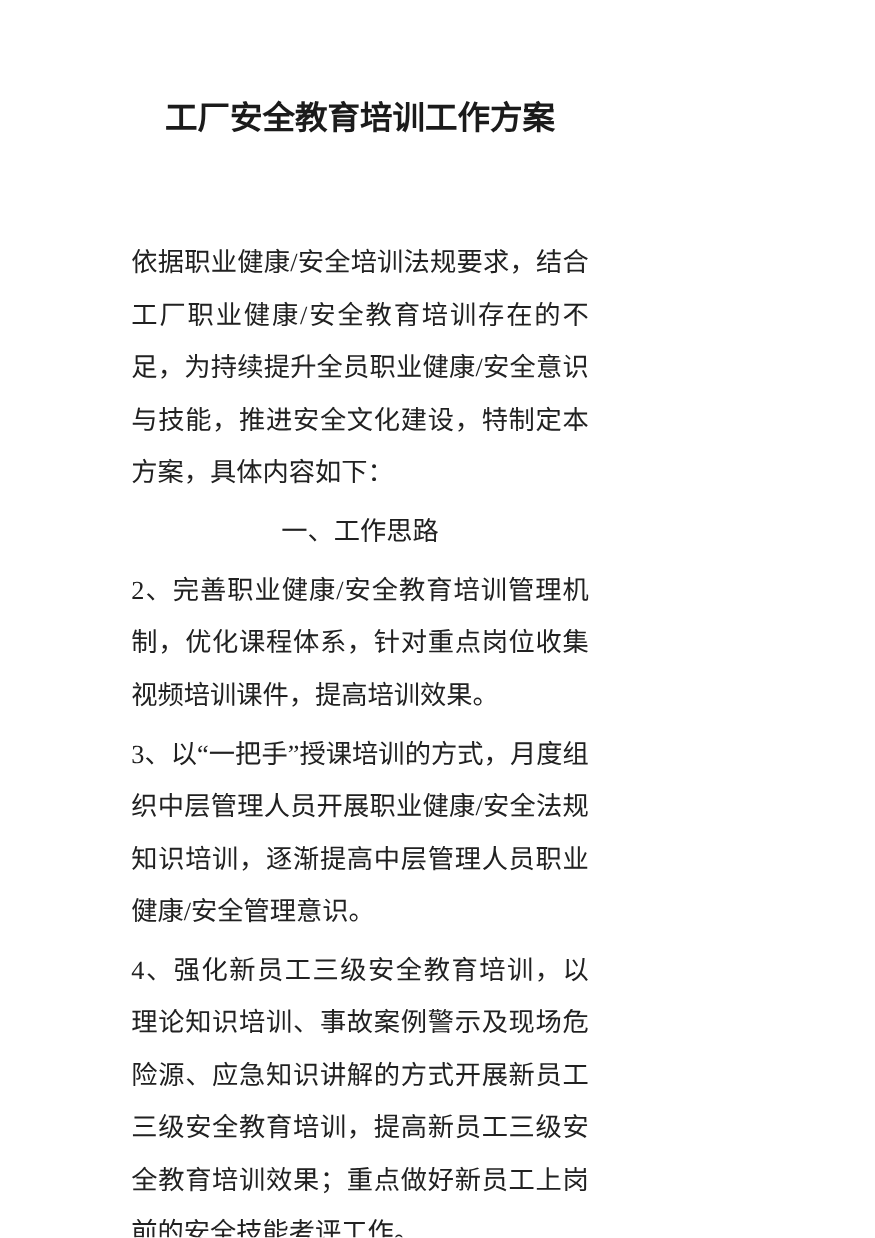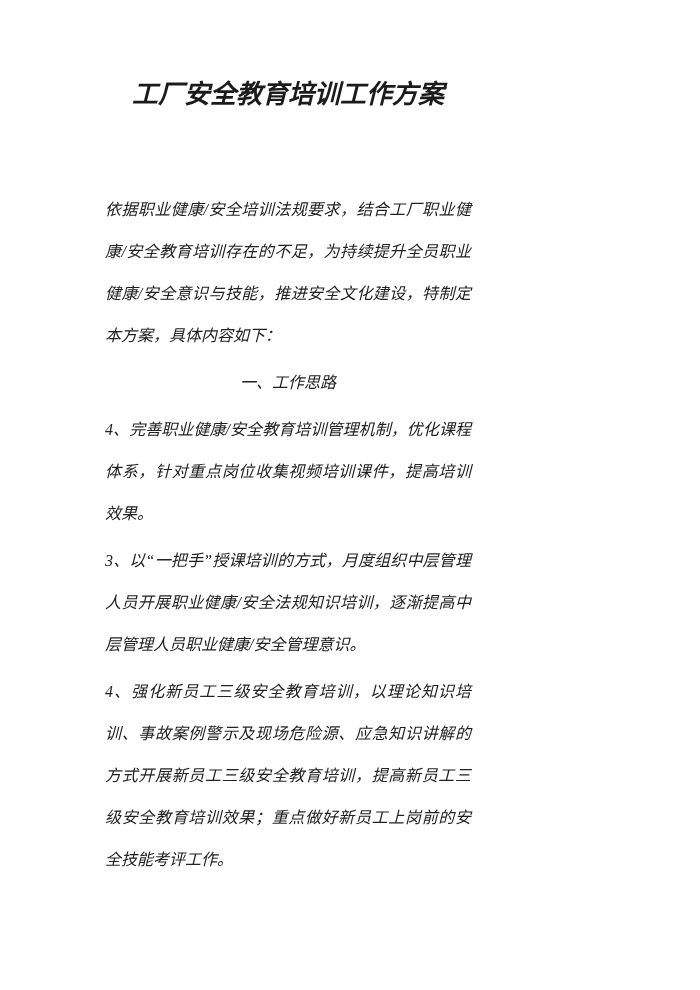--- a/index.html
+++ b/index.html
@@ -9,38 +9,37 @@
     background: #ffffff;
   }
   .page {
     position: relative;
     width: 576px;
     height: 990px;
     background: #ffffff;
     overflow: hidden;
     font-family: "Liberation Serif", "DejaVu Serif", serif;
     color: #212121;
-    font-style: italic;
   }
   .doc {
     margin: 0 105px;
   }
   .doc-title {
     margin: 0;
     padding-top: 74px;
     line-height: 42px;
     font-size: 26px;
     font-weight: bold;
     text-align: center;
     color: #1b1b1b;
     font-family: "Liberation Serif", "DejaVu Serif", serif;
   }
   .para {
     margin: 5px 0 0 0;
-    font-size: 16px;
+    font-size: 21px;
     line-height: 42px;
     text-align: justify;
     text-justify: inter-ideograph;
     color: #212121;
   }
   .para-first {
     margin-top: 73px;
   }
   .section-heading {
     text-align: center;
@@ -51,21 +50,21 @@
 
 <div class="page">
   <div class="doc">
 
     <h1 class="doc-title">工厂安全教育培训工作方案</h1>
 
     <p class="para para-first">依据职业健康/安全培训法规要求，结合工厂职业健康/安全教育培训存在的不足，为持续提升全员职业健康/安全意识与技能，推进安全文化建设，特制定本方案，具体内容如下：</p>
 
     <p class="para section-heading">一、工作思路</p>
 
-    <p class="para">4、完善职业健康/安全教育培训管理机制，优化课程体系，针对重点岗位收集视频培训课件，提高培训效果。</p>
+    <p class="para">2、完善职业健康/安全教育培训管理机制，优化课程体系，针对重点岗位收集视频培训课件，提高培训效果。</p>
 
 
     <p class="para">3、以“一把手”授课培训的方式，月度组织中层管理人员开展职业健康/安全法规知识培训，逐渐提高中层管理人员职业健康/安全管理意识。</p>
 
     <p class="para">4、强化新员工三级安全教育培训，以理论知识培训、事故案例警示及现场危险源、应急知识讲解的方式开展新员工三级安全教育培训，提高新员工三级安全教育培训效果；重点做好新员工上岗前的安全技能考评工作。</p>
 
   </div>
 </div>
 
 </body></html>

